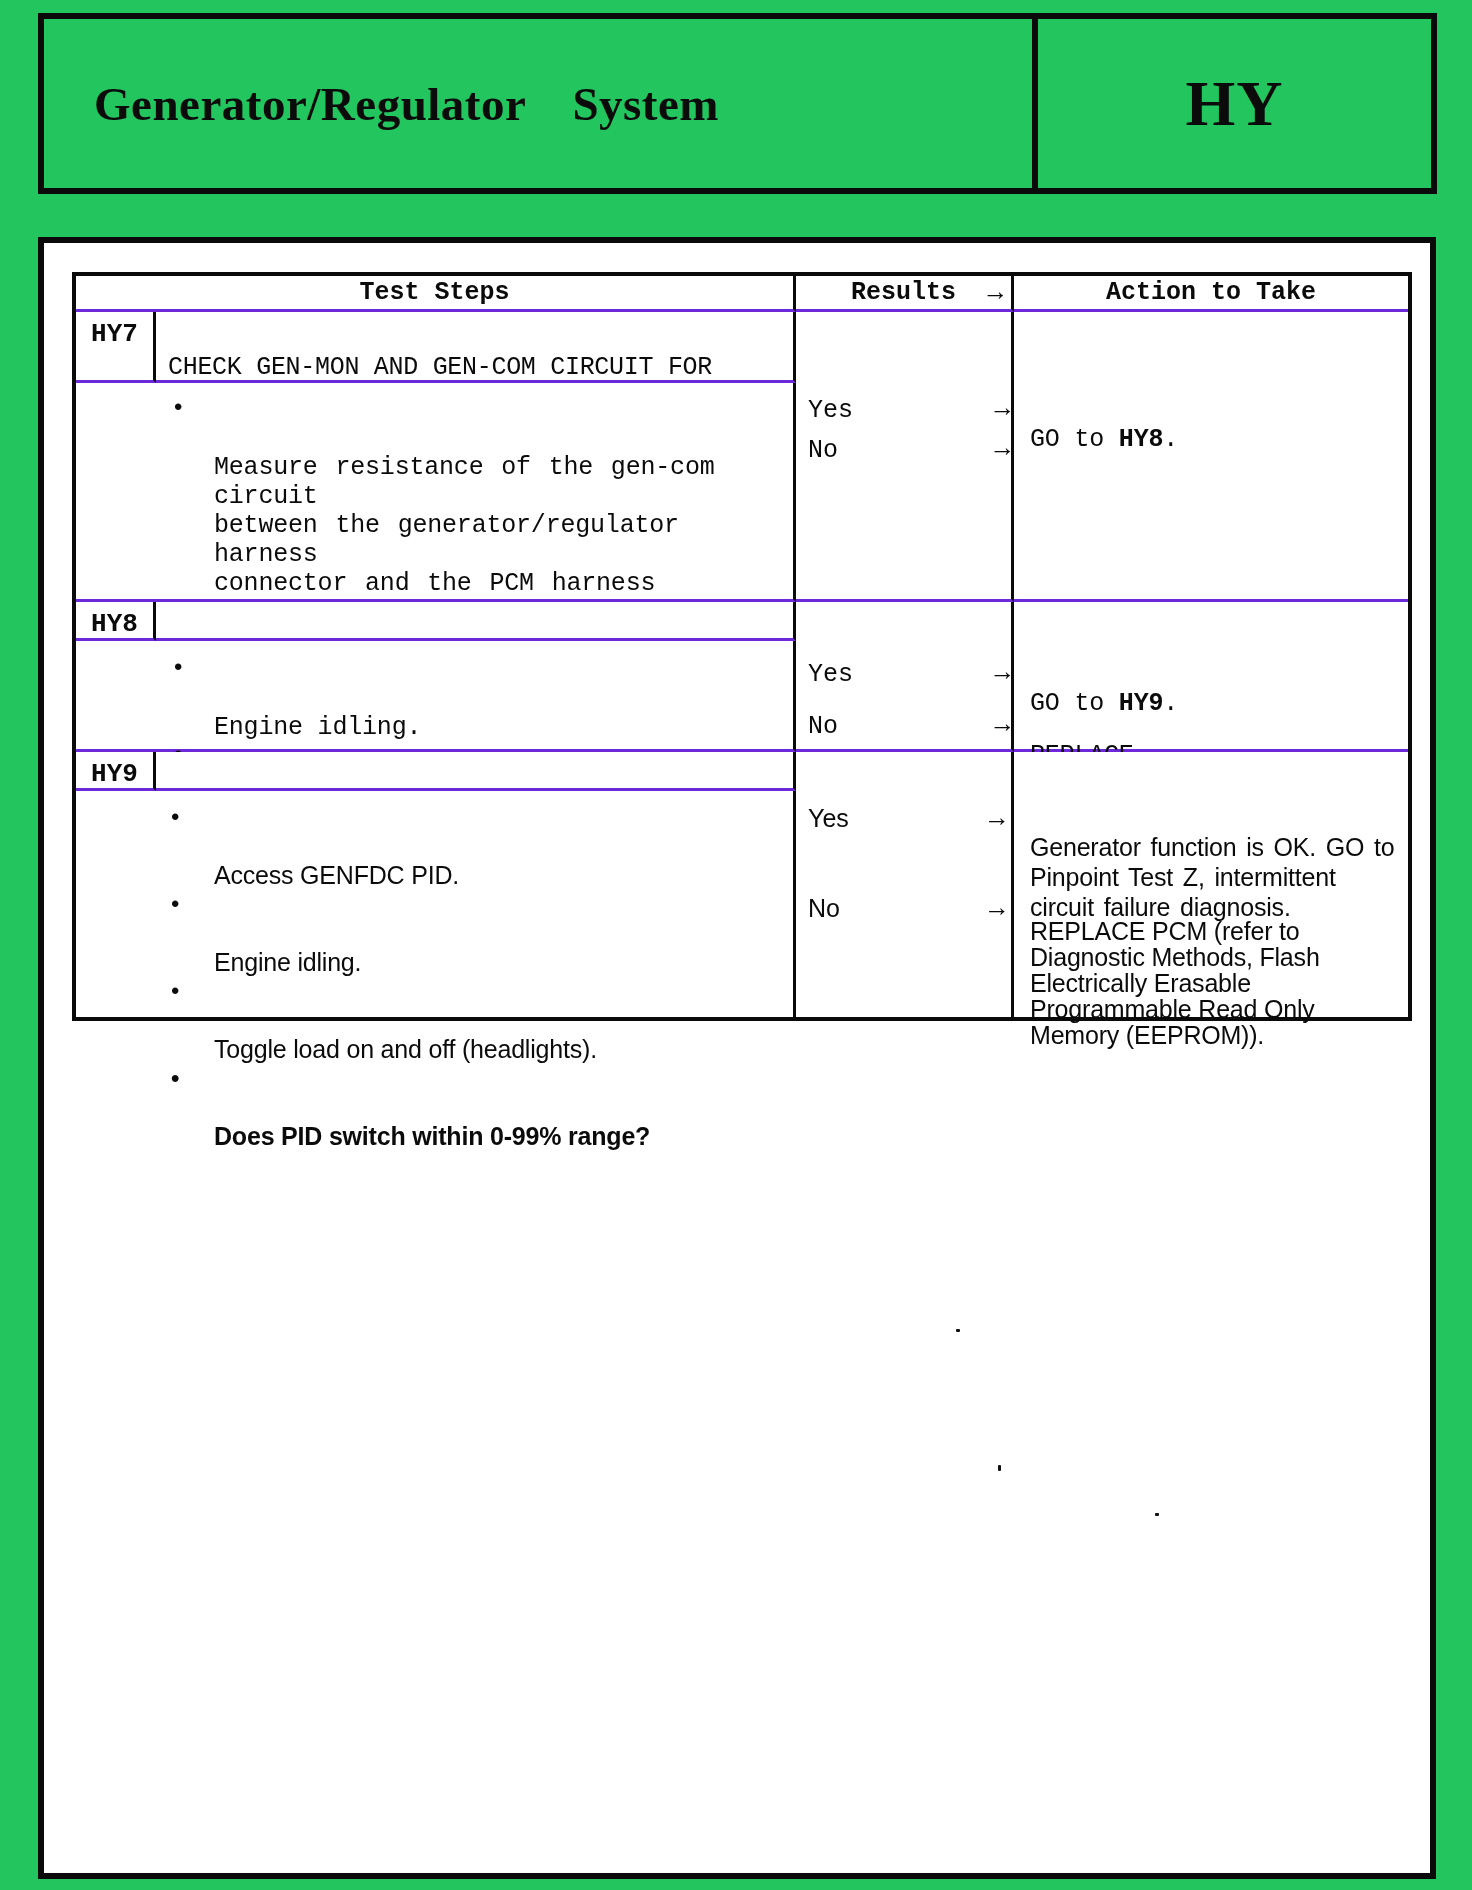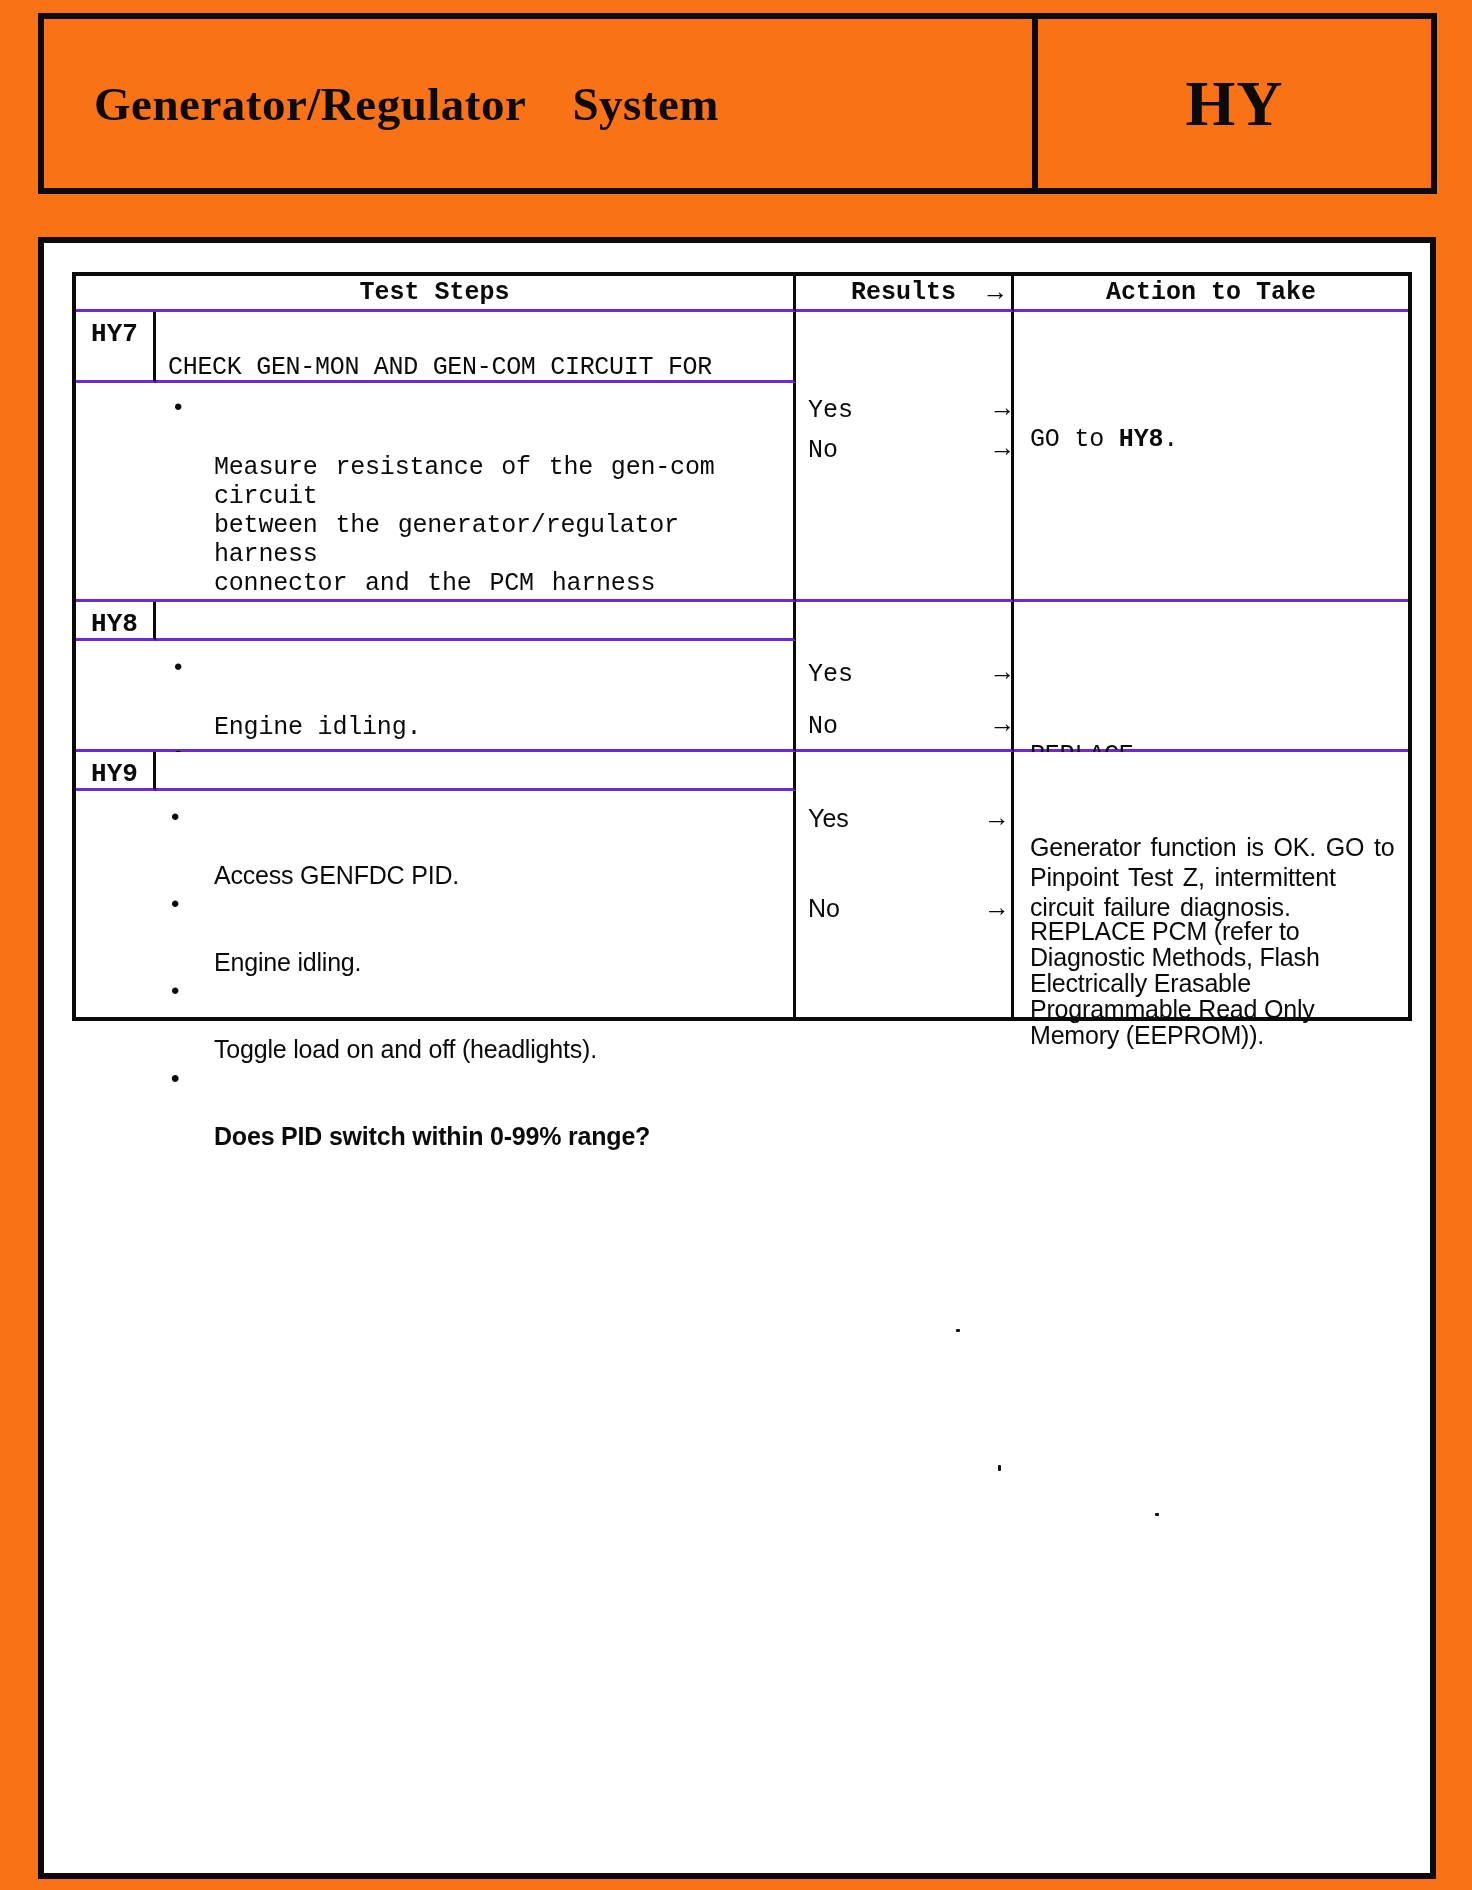--- a/index.html
+++ b/index.html
@@ -1,16 +1,16 @@
 <!DOCTYPE html>
 <html><head>
 <meta charset="utf-8">
 <style>
   html,body{margin:0;padding:0;background:#e8e8e8;}
-  .page{position:relative;width:1472px;height:1890px;background:#f97316;overflow:hidden;
+  .page{position:relative;width:1472px;height:1890px;background:#22c55e;overflow:hidden;
         font-family:"Liberation Sans","DejaVu Sans",sans-serif;color:#0b0b0b;}
 
   
   .hdr-box{position:absolute;left:38px;top:13px;width:1399px;height:181px;
            border:6px solid #0a0a0a;box-sizing:border-box;display:flex;}
   .hdr-left{width:988px;display:flex;align-items:center;padding-left:50px;box-sizing:border-box;
             font-family:"Liberation Serif","DejaVu Serif",serif;font-weight:bold;
             font-size:47px;letter-spacing:.5px;gap:46px;}
   .hdr-right{flex:1;border-left:6px solid #0a0a0a;display:flex;align-items:center;justify-content:center;
              font-family:"Liberation Serif","DejaVu Serif",serif;font-weight:bold;font-size:64px;letter-spacing:1px;}
@@ -144,20 +144,23 @@
         <div class="res" style="top:58px;">
           <span class="rlbl">Yes</span>
           <span class="rarw">→</span>
         </div>
         <div class="res" style="top:110px;">
           <span class="rlbl">No</span>
           <span class="rarw">→</span>
         </div>
       </div>
       <div class="cell bb" style="left:938px;top:326px;width:394px;height:150px;">
+        <div class="act" style="top:58px;">
+          <span>GO to </span><span class="b">HY9</span><span>.</span>
+        </div>
         <div class="act wsp" style="top:110px;">
           <span>REPLACE generator/regulator
 assembly.</span><span class="b"></span><span></span>
         </div>
       </div>
 
       <div class="cell lblc br bb" style="left:0;top:476px;width:80px;height:39px;">
         <span>HY9</span>
       </div>
       <div class="cell titlec br bb" style="left:80px;top:476px;width:640px;height:39px;">

